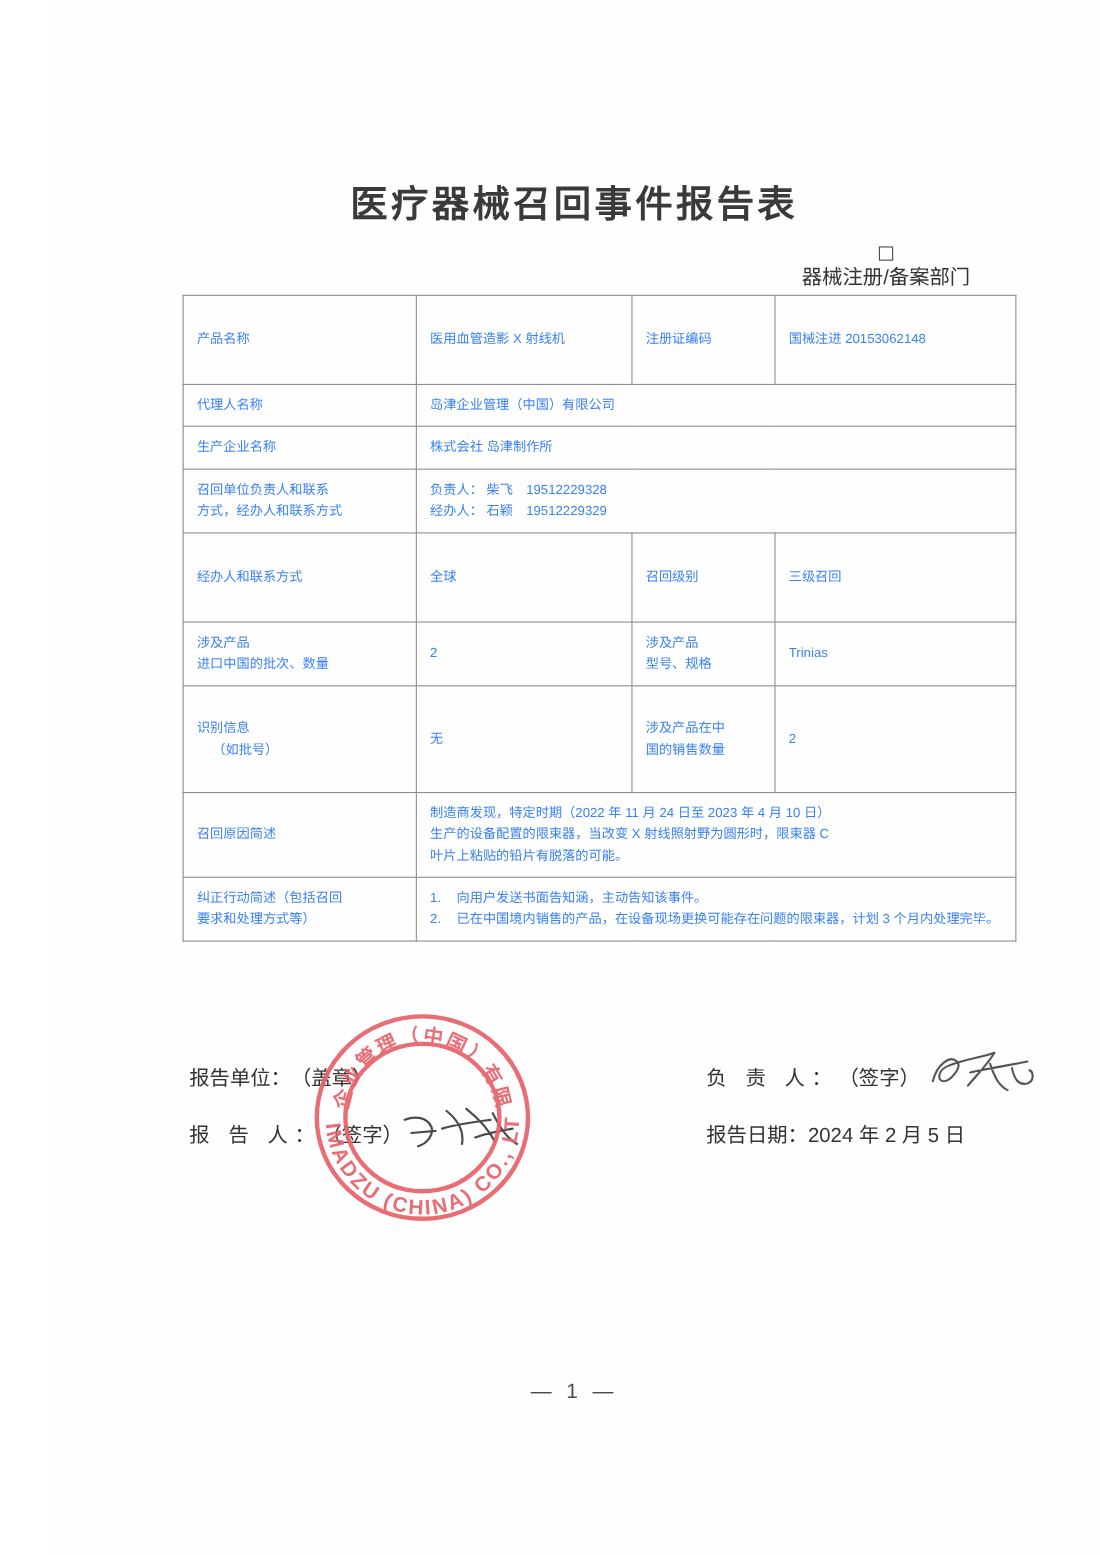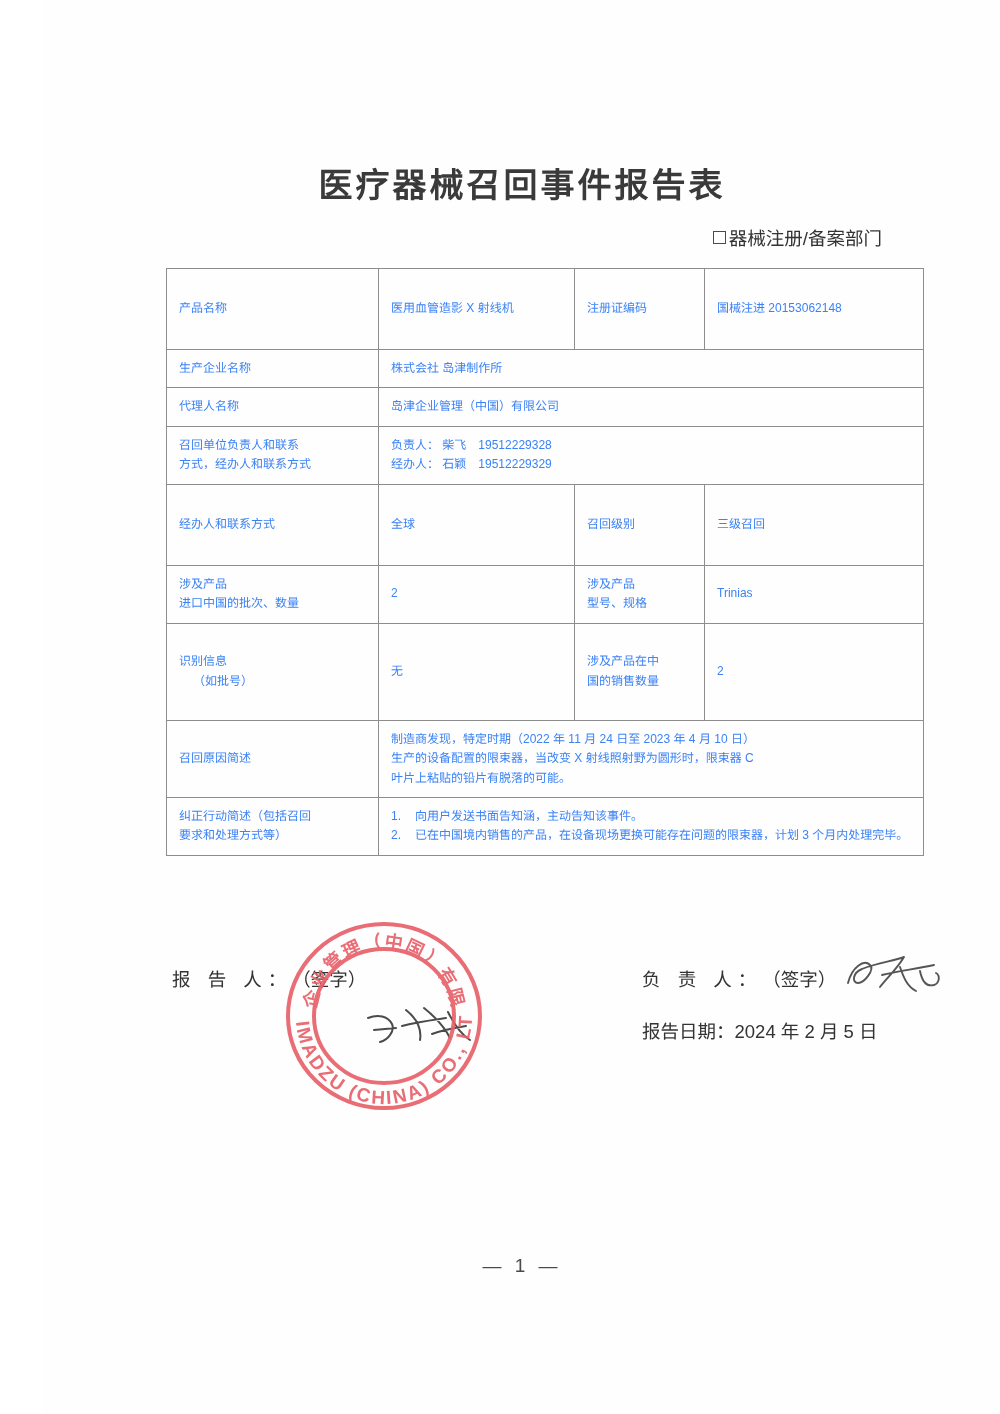--- a/index.html
+++ b/index.html
@@ -55,20 +55,21 @@
     align-items: center;
     white-space: nowrap;
   }
   .submit-right {
     position: absolute;
     right: 0;
     top: 0;
     display: flex;
     align-items: center;
     white-space: nowrap;
+    flex-direction: column;
   }
   .checkbox {
     display: inline-block;
     width: 11px;
     height: 11px;
     border: 1.4px solid #4a4a4a;
     margin: 0 3px 0 4px;
     position: relative;
     flex: 0 0 auto;
   }
@@ -200,27 +201,27 @@
     </colgroup>
     <tbody>
       <tr class="tall">
         <td>产品名称</td>
         <td>医用血管造影 X 射线机</td>
         <td>注册证编码</td>
         <td>国械注进 20153062148</td>
       </tr>
 
       <tr>
+        <td>代理人名称</td>
+        <td colspan="3">岛津企业管理（中国）有限公司</td>
+      </tr>
+
+      <tr>
         <td>生产企业名称</td>
         <td colspan="3">株式会社 岛津制作所</td>
-      </tr>
-
-      <tr>
-        <td>代理人名称</td>
-        <td colspan="3">岛津企业管理（中国）有限公司</td>
       </tr>
 
       <tr>
         <td>
           <span class="cell-lines">
             <span>召回单位负责人和联系</span>
             <span>方式，经办人和联系方式</span>
           </span>
         </td>
         <td colspan="3">
@@ -302,20 +303,24 @@
               <span class="txt">已在中国境内销售的产品，在设备现场更换可能存在问题的限束器，计划 3 个月内处理完毕。</span>
             </li>
           </ul>
         </td>
       </tr>
     </tbody>
   </table>
 
   <div class="sign-area">
     <div class="sign-col-left">
+      <div class="sign-line">
+        <span>报告单位：</span>
+        <span>（盖章）</span>
+      </div>
       <div class="sign-line">
         <span class="sp-label">报 告 人：</span>
         <span>（签字）</span>
       </div>
     </div>
 
     <div class="sign-col-right">
       <div class="sign-line">
         <span class="sp-label">负 责 人：</span>
         <span>（签字）</span>

